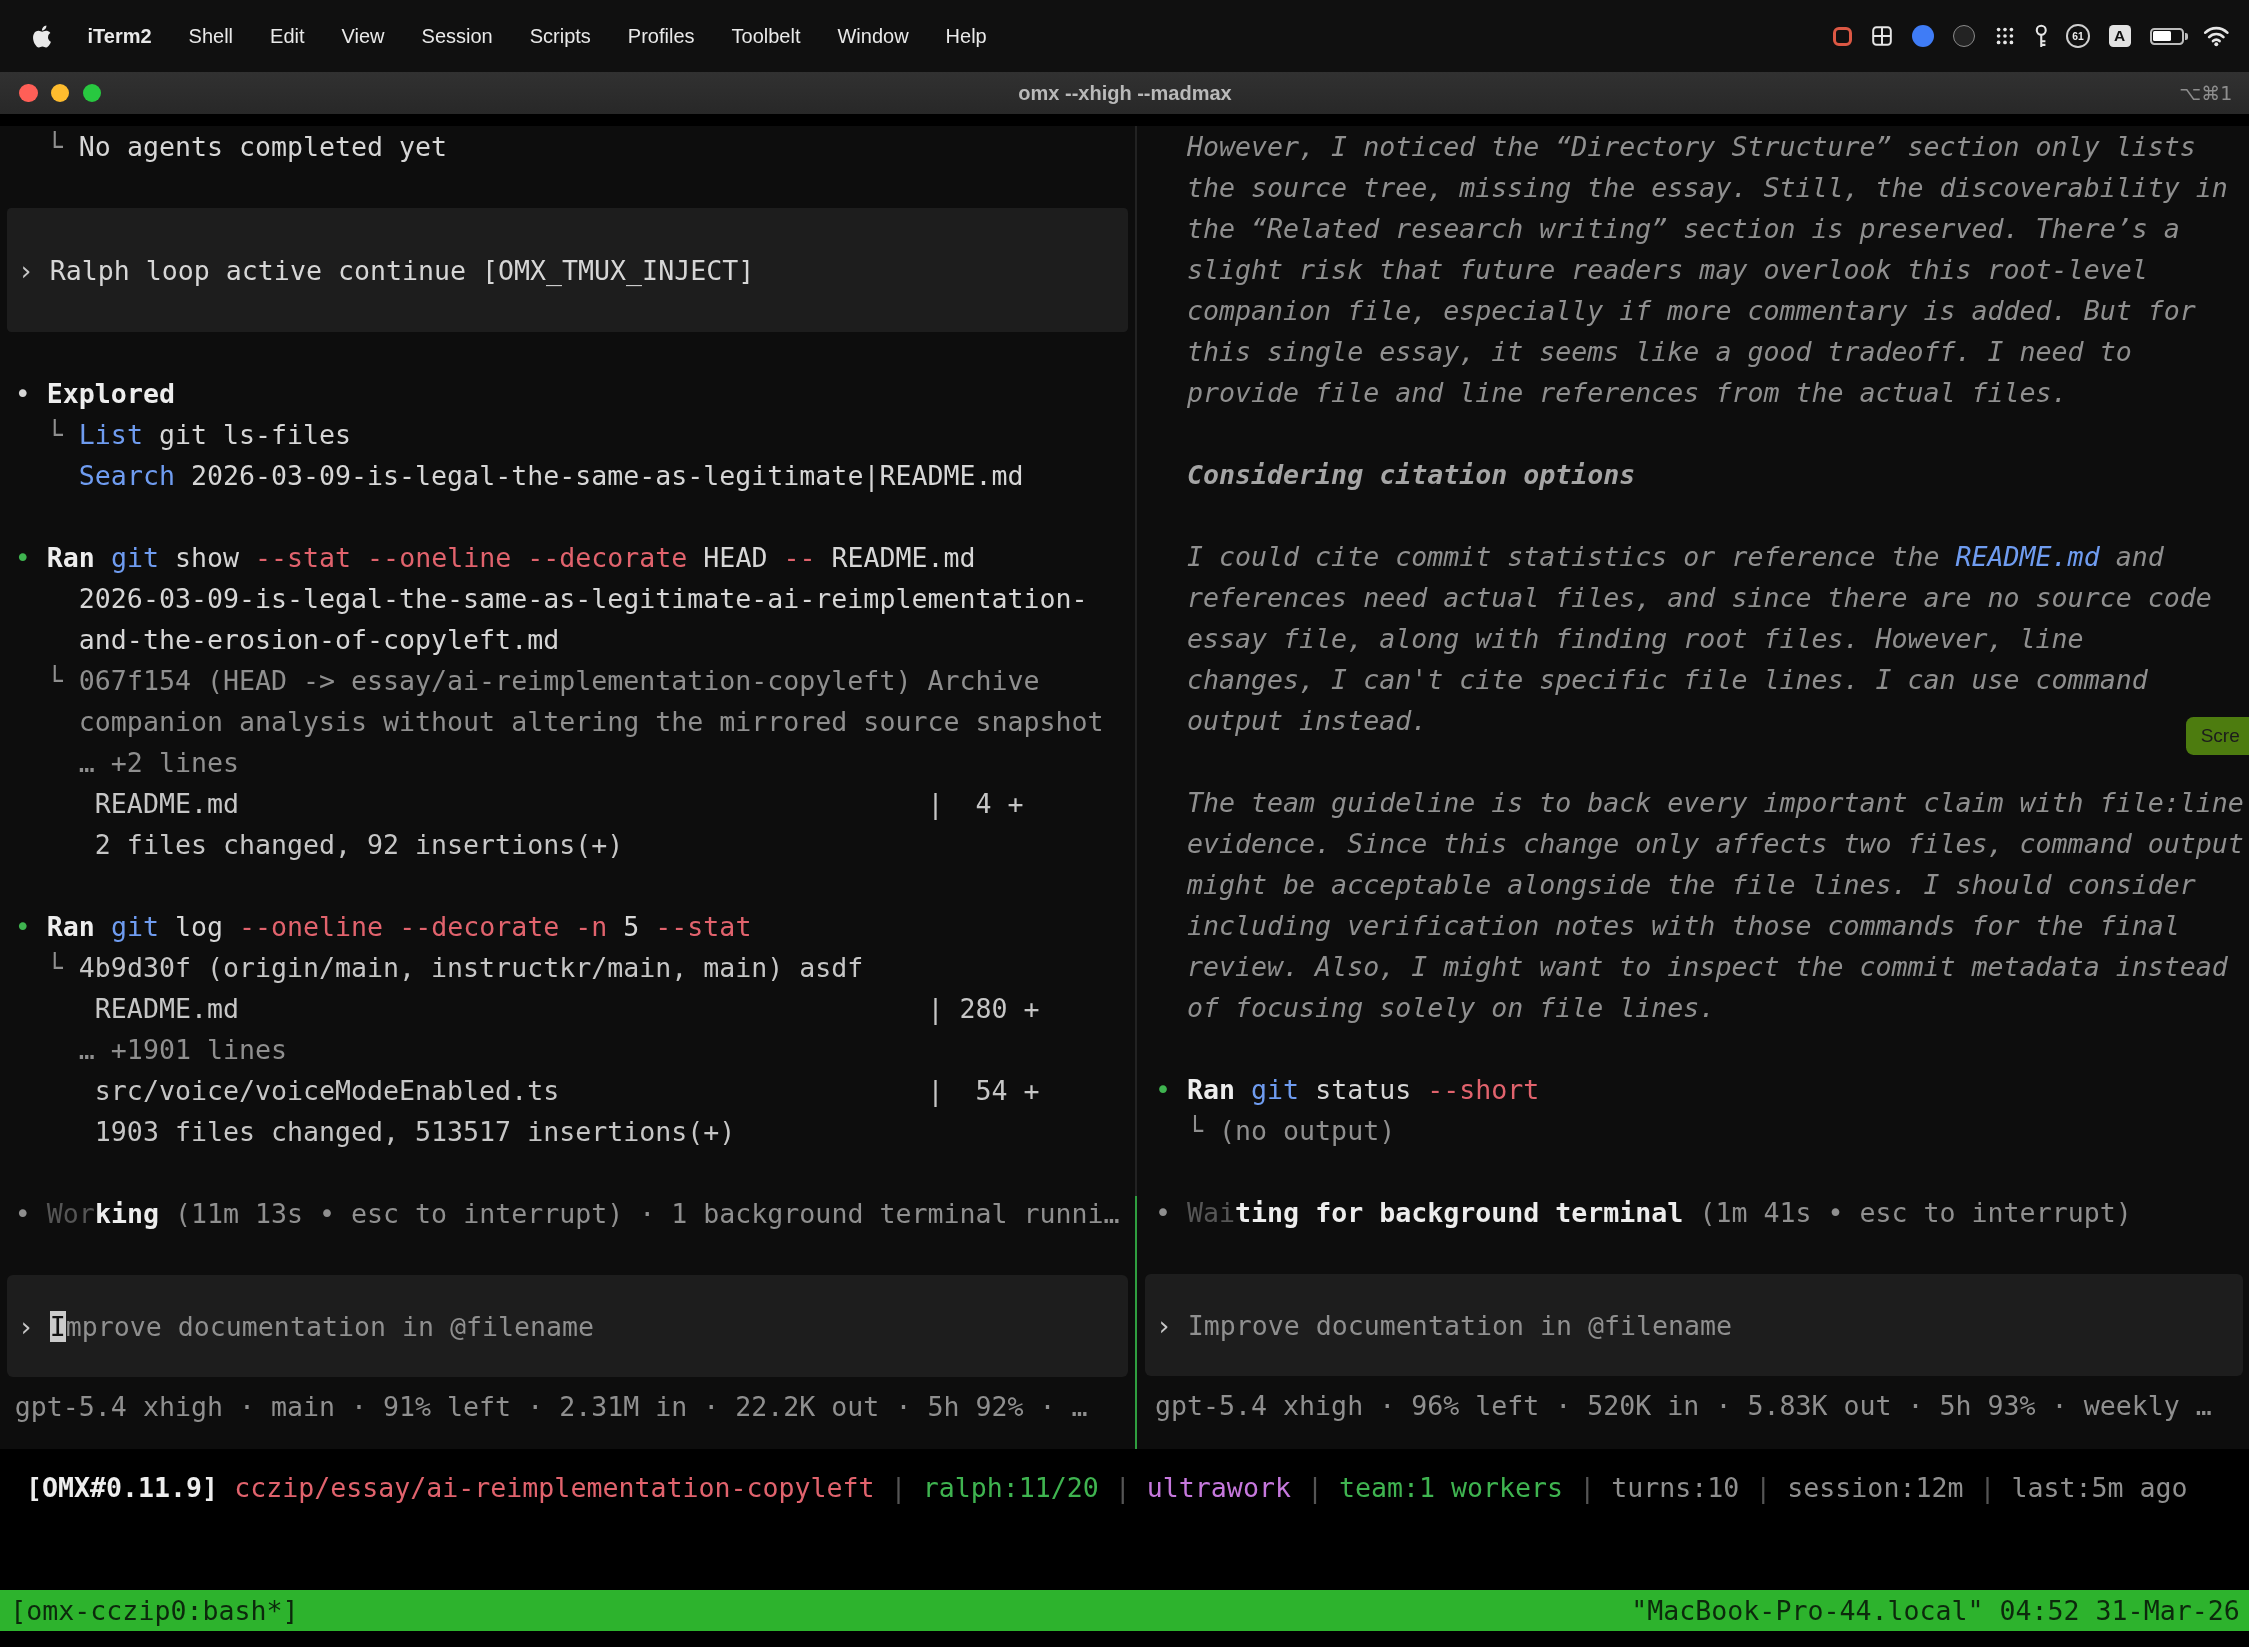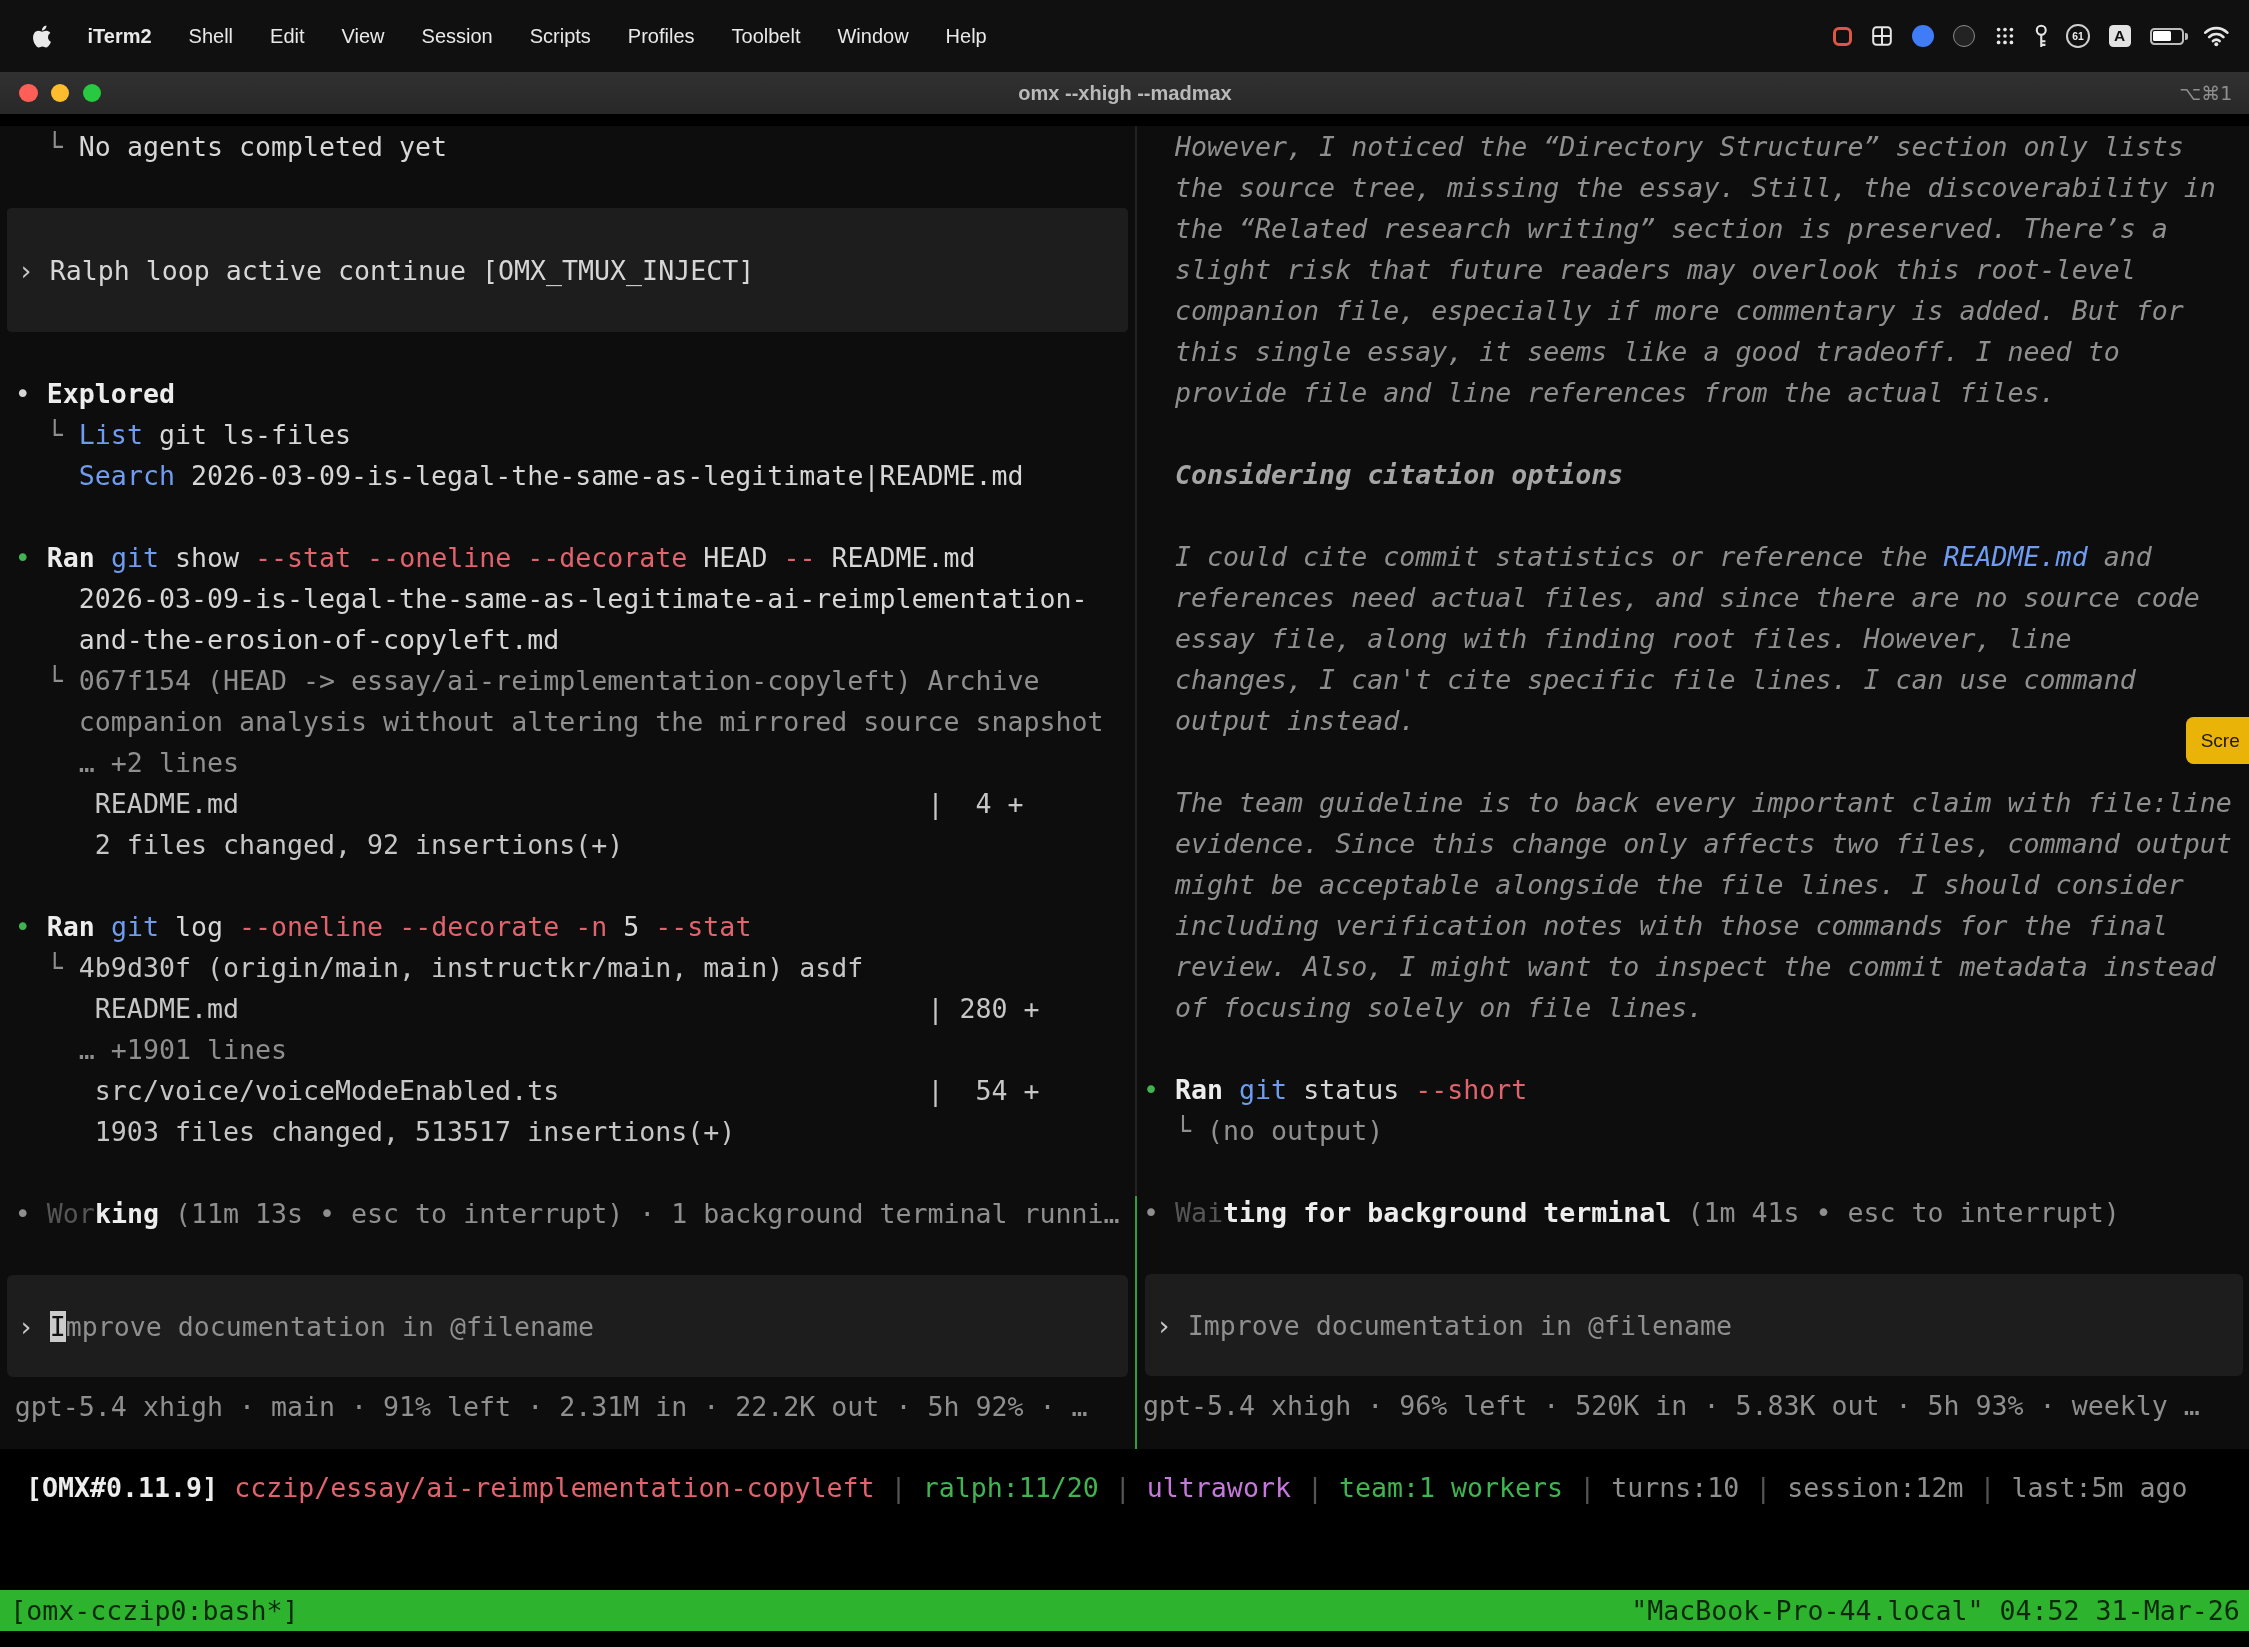--- a/index.html
+++ b/index.html
@@ -40,41 +40,41 @@
   .terminal { position:absolute; top:110px; left:0; width:2250px; height:1352px; background:#0d0d0d;margin-top:16px; }
   .pane { position:absolute; top:0; height:100%; overflow:hidden; }
   .pl { left:0; width:1135px; }
   .pr { left:1138px; right:0; }
   .divider { position:absolute; left:1135px; top:0; width:2.2px; height:100%; background:#222; }
   .divider-active { position:absolute; left:0; top:1070px; bottom:0; width:2.2px; background:#2f9e3f; }
 
   .tl { height:41px; line-height:41px; white-space:pre; overflow:hidden;
     font:26.6px/41px "DejaVu Sans Mono",monospace; color:#d6d6d6; }
   .pl .tl { padding-left:14.8px; }
-  .pr .tl { padding-left:5px; }
+  .pr .tl { padding-left:17px; }
   .inject-box { height:124px; margin:41px 7.4px 0 7.4px; background:#1d1d1d; border-radius:4.4px; display:flex; align-items:center; }
   .input-box { height:102px; margin:41px 7.4px 0 7.4px; background:#1d1d1d; border-radius:5.9px; display:flex; align-items:center; }
   .inject-box .tl, .input-box .tl { padding-left:10.3px; flex:1; }
   .status { margin-top:8.9px; }
 
   
   .b  { font-weight:700; color:#ededed; }
   .g  { color:#8f8f8f; }
   .d  { color:#555; }
   .lg { color:#c6c6c6; }
   .bl { color:#6f9cf0; }
   .rd { color:#e1636d; }
   .gn { color:#3fb450; }
   .mg { color:#c678dd; }
   .i  { font-style:italic; }
   .hg { color:#a5a5a5; font-weight:700; font-style:italic; }
   .cur { background:#cbcbcb; color:#121212; }
 
-  .overlay-btn { position:absolute; right:0; top:591px; height:47px; display:flex; align-items:center;
-    padding:0 10.3px 0 14.8px; background:#eab308; color:#1c1c1c; border-radius:7.4px 0 0 7.4px;
+  .overlay-btn { position:absolute; right:0; top:591px; height:38px; display:flex; align-items:center;
+    padding:0 10.3px 0 14.8px; background:#4d7c0f; color:#1c1c1c; border-radius:7.4px 0 0 7.4px;
     font:500 19px "Liberation Sans",sans-serif; z-index:4; }
 
   
   .bottom-area { position:absolute; top:1449px; left:0; width:100%; height:141px; background:#000; }
   .omx-line { margin-top:17.7px; padding-left:26px; }
   .tmux-bar { position:absolute; top:1590px; left:0; width:100%; height:41px; background:#2db32d;
     color:#0c290c; font:26.6px/41px "DejaVu Sans Mono",monospace; display:flex;
     justify-content:space-between; padding:0 10.3px;gap:16px; }
 </style>
 </head>

